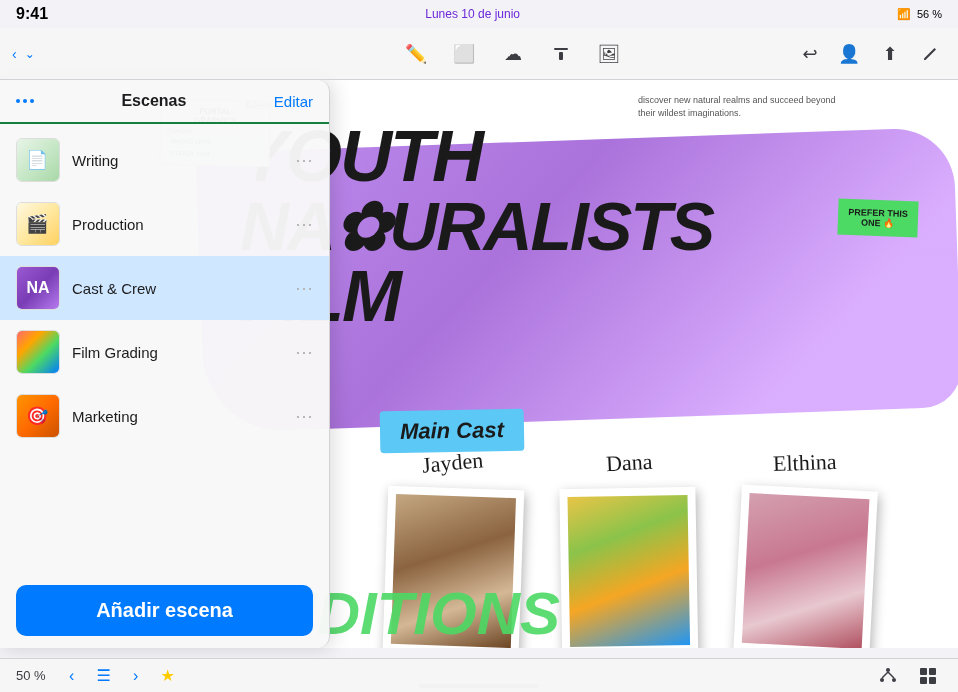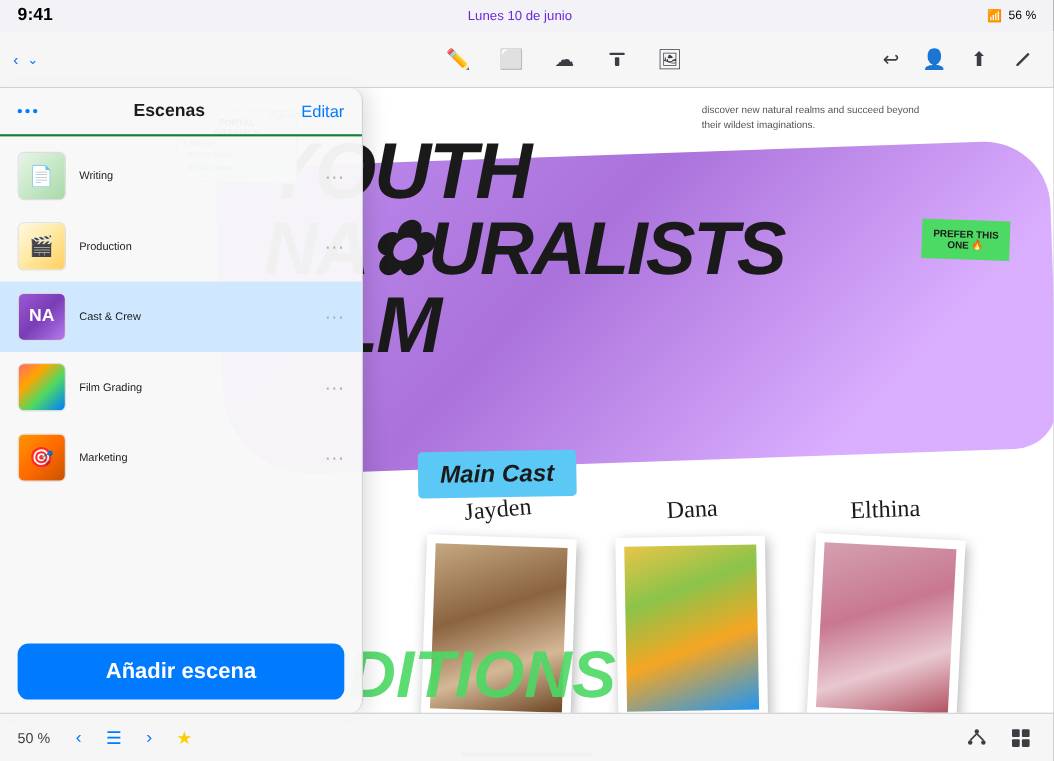--- a/index.html
+++ b/index.html
@@ -410,21 +410,21 @@
       width: 100%;
       height: 100%;
       display: flex;
       align-items: center;
       justify-content: center;
       font-size: 18px;
     }
 
     .scene-name {
       flex: 1;
-      font-size: 10px;
+      font-size: 15px;
       font-weight: 500;
       color: #1c1c1e;
     }
 
     .scene-more {
       color: #aeaeb2;
       font-size: 18px;
     }
 
     
@@ -440,21 +440,21 @@
       cursor: pointer;
       text-align: center;
     }
 
     
     .bottom-toolbar {
       position: absolute;
       bottom: 0;
       left: 0;
       right: 0;
-      height: 44px;
+      height: 34px;
       background: rgba(245,245,245,0.95);
       border-top: 1px solid #d1d1d6;
       display: flex;
       align-items: center;
       padding: 0 16px;
       z-index: 99;
     }
 
     .bottom-left {
       display: flex;

